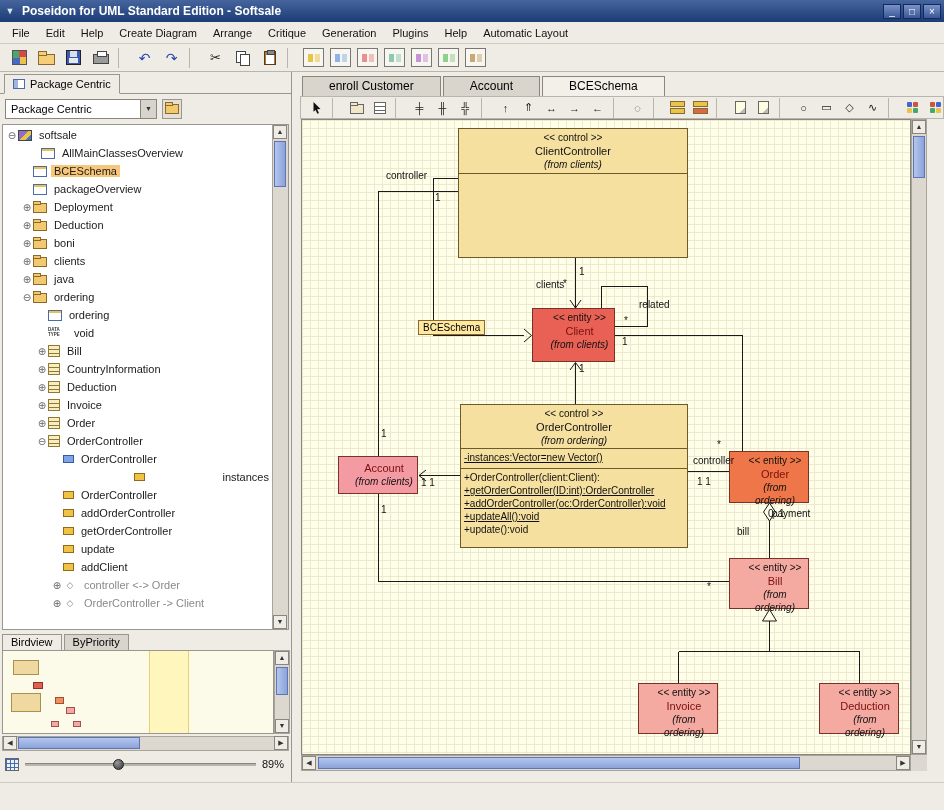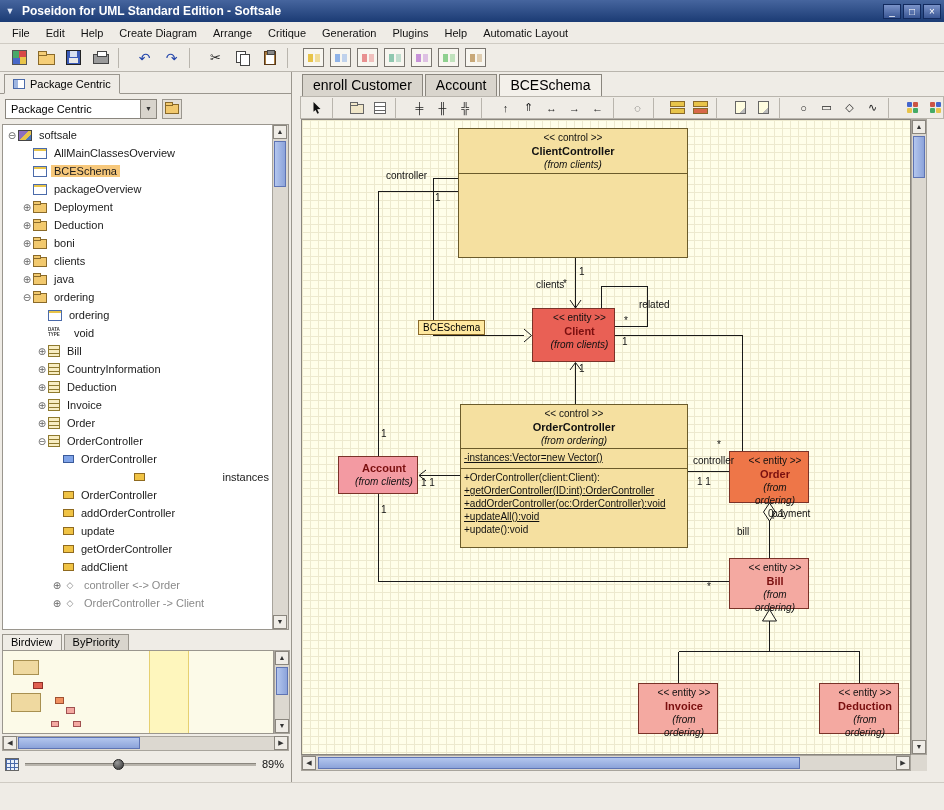--- a/index.html
+++ b/index.html
@@ -94,36 +94,36 @@
   .zoom-label{font-size:11px;color:#111;padding-right:2px;}
 
   
   .sb-btn{position:absolute;width:14px;height:14px;background:#EFECE6;border:1px solid #8A867E;font-size:7px;line-height:12px;text-align:center;color:#333;}
   .sb-thumb{position:absolute;background:linear-gradient(90deg,#B3C6EE,#8CA3DA);border:1px solid #5E74B4;}
   .sb-thumb.h{background:linear-gradient(#B3C6EE,#8CA3DA);}
 
   
   #mainpanel{position:absolute;top:72px;left:300px;right:0;bottom:28px;background:#EFECE6;}
   #dtabs{position:absolute;top:5px;left:2px;height:19px;display:flex;gap:2px;align-items:flex-end;}
-  .dtab{border:1px solid #8A867E;border-bottom:none;background:#D9D5CD;font-size:14px;padding:2px 10px 3px;white-space:nowrap;text-align:center;}
+  .dtab{border:1px solid #8A867E;border-bottom:none;background:#D9D5CD;font-size:12px;padding:2px 26px 3px;white-space:nowrap;text-align:center;}
   .dtab.active{background:#F3F0EA;}
   #dtoolbar{position:absolute;top:24px;left:0;right:0;height:23px;border:1px solid #B9B5AD;background:#EFECE6;display:flex;align-items:center;padding-left:4px;}
   #dtoolbar .tbtn{width:23px;height:20px;}
   #dtoolbar .gch{font-size:11px;}
 
   #canvas{position:absolute;left:1px;top:47px;width:610px;height:636px;border:1px solid #8A867E;overflow:hidden;
     background-color:#FFFEE9;
     background-image:linear-gradient(#EDE9CE 1px,transparent 1px),linear-gradient(90deg,#EDE9CE 1px,transparent 1px);
     background-size:8px 8px;}
   #edges{position:absolute;left:0;top:0;}
 
   .ubox{position:absolute;border:1px solid #6B5B2A;font-size:10px;color:#111;background:#F5E0A0;}
   .ubox .hd{padding-top:2px;text-align:center;overflow:hidden;}
   .ubox .st{font-size:10px;line-height:13px;}
-  .ubox .nm{font-weight:bold;font-size:11px;line-height:14px;}
+  .ubox .nm{font-weight:normal;font-size:11px;line-height:14px;}
   .ubox .fr{font-style:italic;font-size:10px;line-height:13px;}
   .ubox .sec{border-top:1px solid #6B5B2A;}
   .ubox .meth{padding:2px 3px;text-align:left;}
   .mline{height:13px;line-height:13px;white-space:nowrap;overflow:hidden;}
   .u{text-decoration:underline;}
   .ent{border-color:#7A3228;padding-left:12px;}
   .ent .nm{color:#7A0F0F;}
   .dlabel{position:absolute;background:#FFE9A0;border:1px solid #8A6A2A;font-size:10px;line-height:13px;padding:0 4px;white-space:nowrap;}
   .elbl{position:absolute;font-size:10px;color:#111;white-space:nowrap;}
 
@@ -251,21 +251,21 @@
       </span>
     </div>
 
     <div id="tree">
       <div id="treerows">
           <div class="trow" style="padding-left: 3px;">
             <span class="texp">⊖</span>
             <span class="ti ti-package"></span>
             <span class="tlabel">softsale</span>
           </div>
-          <div class="trow" style="padding-left: 18px;">
+          <div class="trow" style="padding-left: 26px;">
             <span class="texp"></span>
             <span class="ti ti-diagram"></span>
             <span class="tlabel">AllMainClassesOverview</span>
           </div>
           <div class="trow selected" style="padding-left: 18px;">
             <span class="texp"></span>
             <span class="ti ti-diagram"></span>
             <span class="tlabel">BCESchema</span>
           </div>
           <div class="trow" style="padding-left: 18px;">
@@ -359,26 +359,26 @@
             <span class="tlabel">OrderController</span>
           </div>
           <div class="trow" style="padding-left: 48px;">
             <span class="texp"></span>
             <span class="ti ti-method"></span>
             <span class="tlabel">addOrderController</span>
           </div>
           <div class="trow" style="padding-left: 48px;">
             <span class="texp"></span>
             <span class="ti ti-method"></span>
+            <span class="tlabel">getOrderController</span>
+          </div>
+          <div class="trow" style="padding-left: 48px;">
+            <span class="texp"></span>
+            <span class="ti ti-method"></span>
             <span class="tlabel">update</span>
-          </div>
-          <div class="trow" style="padding-left: 48px;">
-            <span class="texp"></span>
-            <span class="ti ti-method"></span>
-            <span class="tlabel">getOrderController</span>
           </div>
           <div class="trow" style="padding-left: 48px;">
             <span class="texp"></span>
             <span class="ti ti-method"></span>
             <span class="tlabel">addClient</span>
           </div>
           <div class="trow muted" style="padding-left: 48px;">
             <span class="texp">⊕</span>
             <span class="ti ti-assoc">◇</span>
             <span class="tlabel">controller &lt;-&gt; Order</span>

